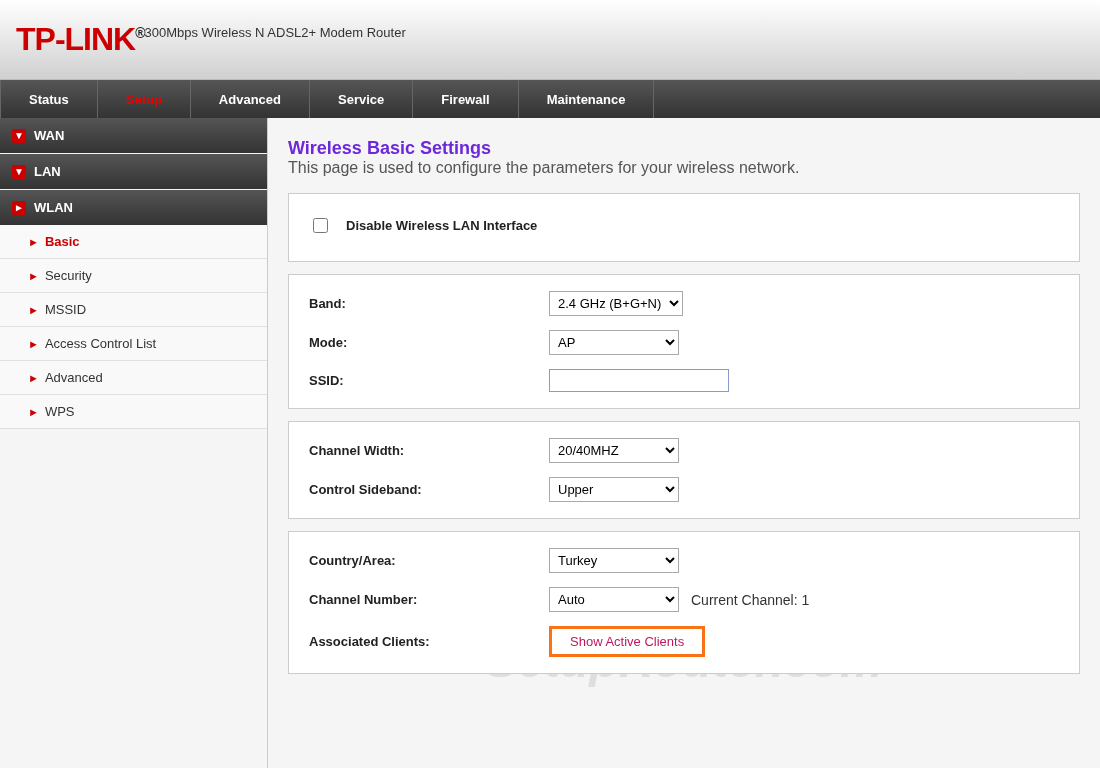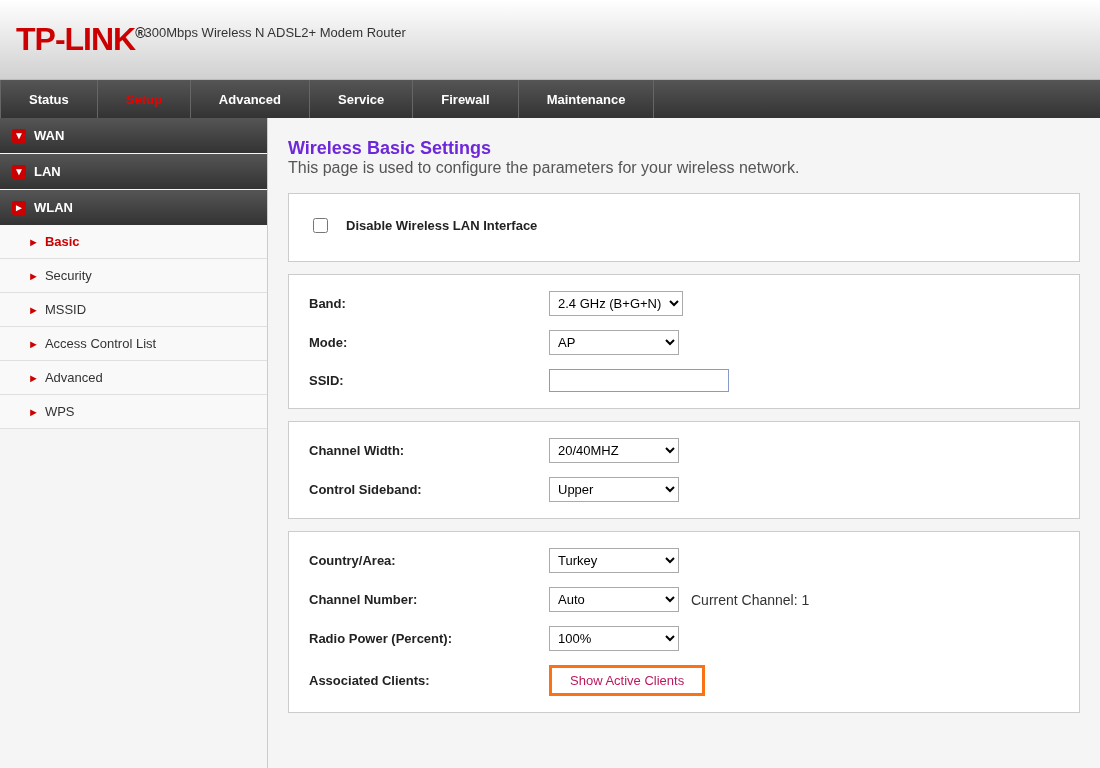--- a/index.html
+++ b/index.html
@@ -346,28 +346,20 @@
       <div class="form-row">
         <div class="form-label">Channel Number:</div>
         <div class="form-control channel-row">
           <select>
             <option>Auto</option>
           </select>
           <span class="channel-info">Current Channel: 1</span>
         </div>
       </div>
       <div class="form-row">
-        <div class="form-label">Radio Power (Percent):</div>
-        <div class="form-control">
-          <select>
-            <option>100%</option>
-          </select>
-        </div>
-      </div>
-      <div class="form-row">
         <div class="form-label">Associated Clients:</div>
         <div class="form-control">
           <button class="show-clients-btn">Show Active Clients</button>
         </div>
       </div>
     </div>
 
   </div>
 </div>
 

